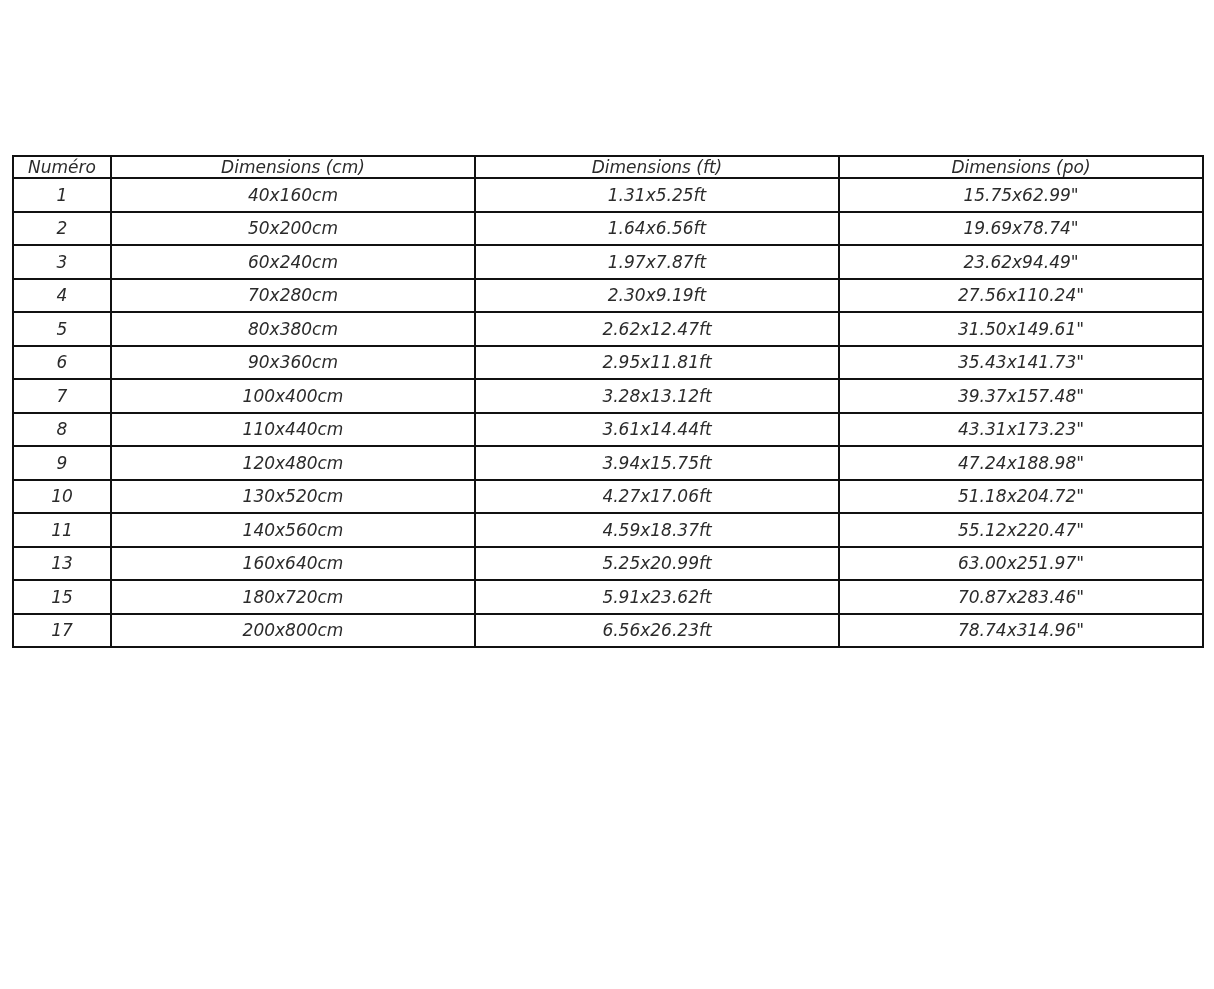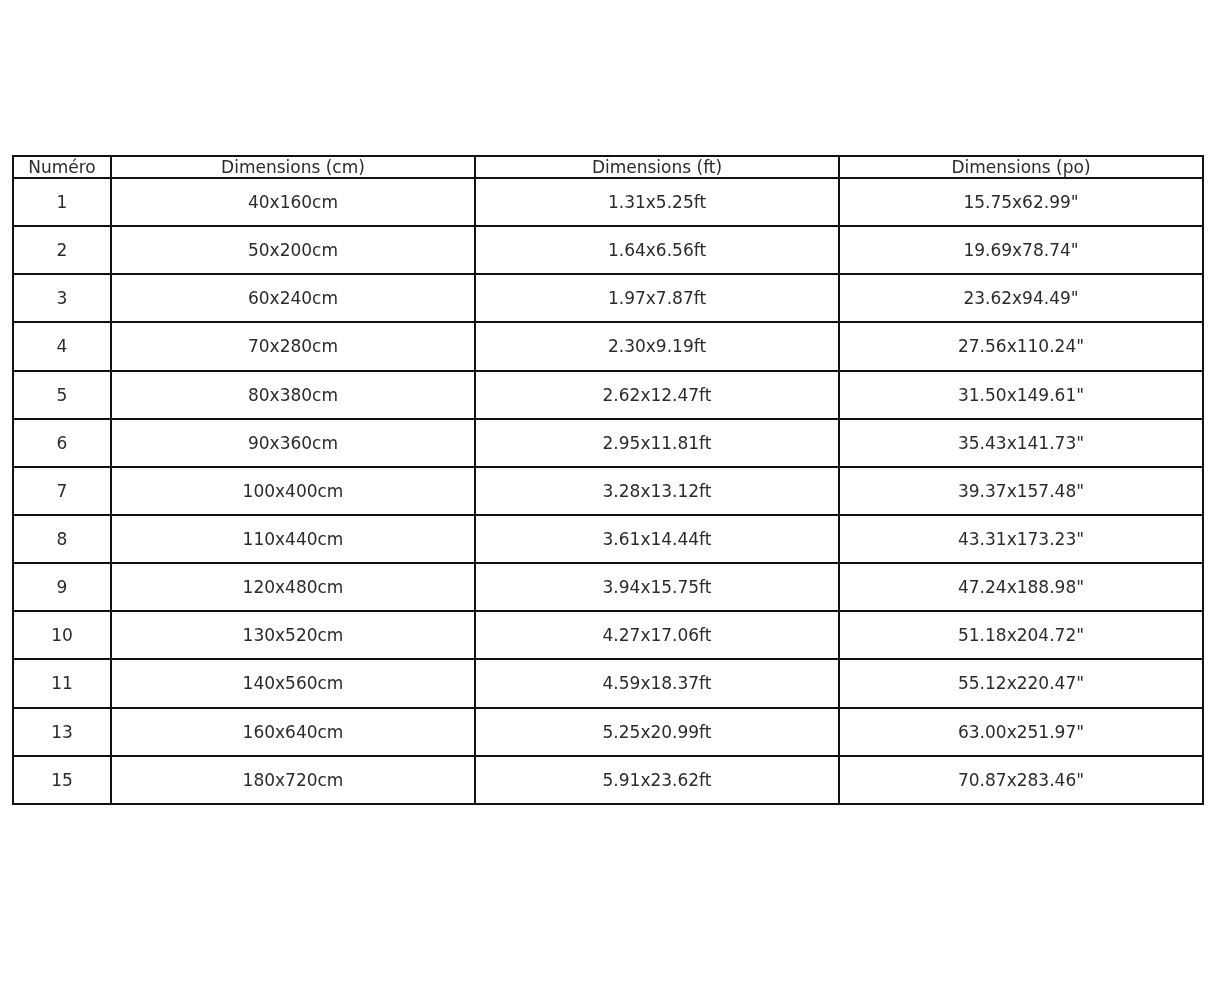--- a/index.html
+++ b/index.html
@@ -19,22 +19,23 @@
   }
   .dim-table-wrap {
     position: absolute;
     left: 12px;
     top: 155px;
   }
   table.dim-table {
     border-collapse: collapse;
     table-layout: fixed;
     width: 1190px;
-    height: 650px;
+    height: 493px;
     background: #ffffff;
+    font-style: italic;
   }
   table.dim-table col.c-num { width: 98px; }
   table.dim-table col.c-cm  { width: 364px; }
   table.dim-table col.c-ft  { width: 364px; }
   table.dim-table col.c-po  { width: 364px; }
   table.dim-table th,
   table.dim-table td {
     border: 2px solid #111111;
     text-align: center;
     vertical-align: middle;
@@ -138,16 +139,22 @@
           <td>160x640cm</td>
           <td>5.25x20.99ft</td>
           <td>63.00x251.97"</td>
         </tr>
         <tr>
           <td>15</td>
           <td>180x720cm</td>
           <td>5.91x23.62ft</td>
           <td>70.87x283.46"</td>
         </tr>
+        <tr>
+          <td>17</td>
+          <td>200x800cm</td>
+          <td>6.56x26.23ft</td>
+          <td>78.74x314.96"</td>
+        </tr>
       </tbody>
     </table>
   </div>
 </div>
 
 </body></html>

